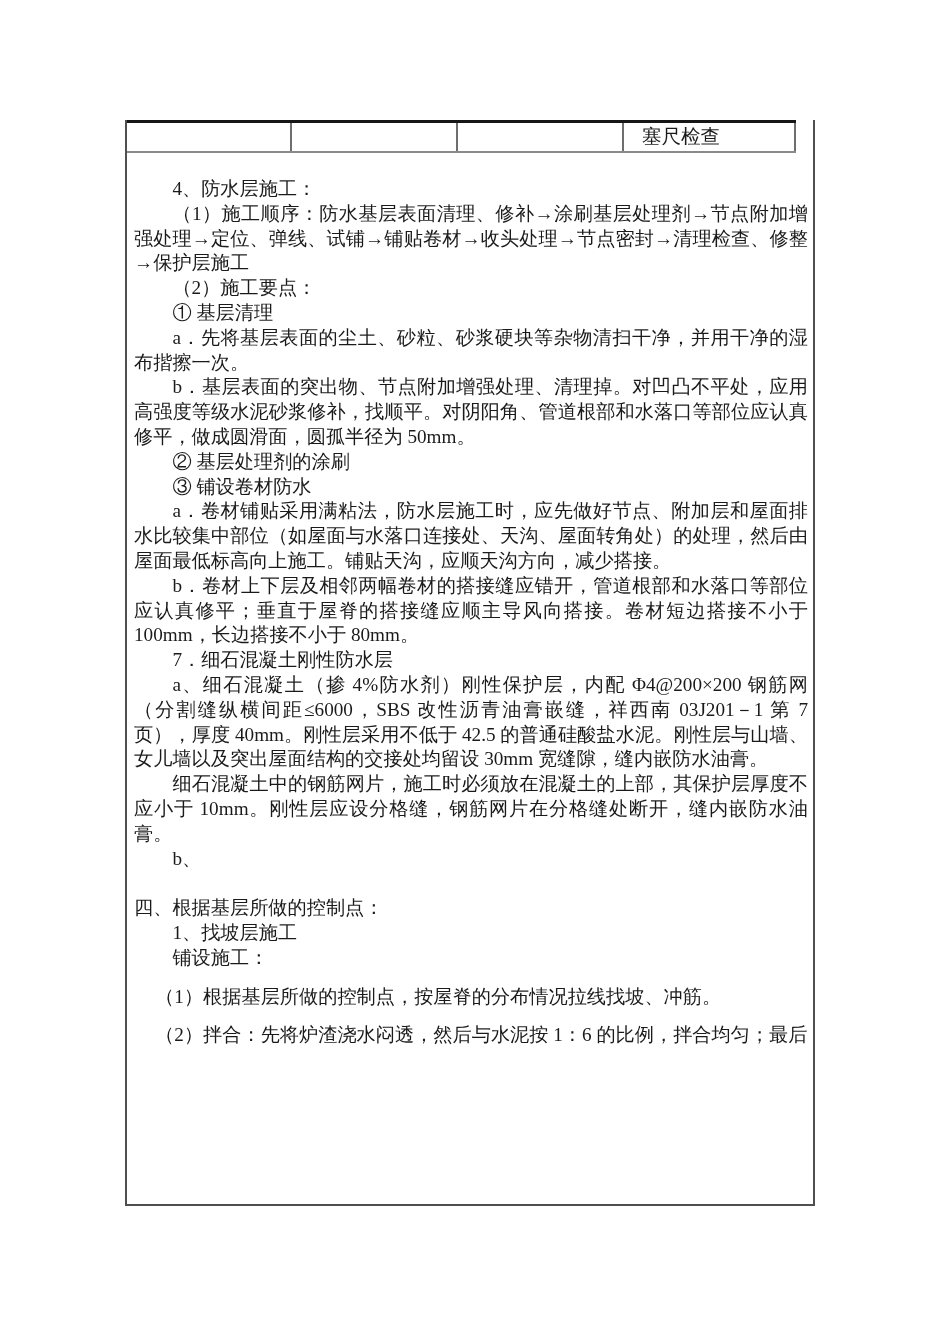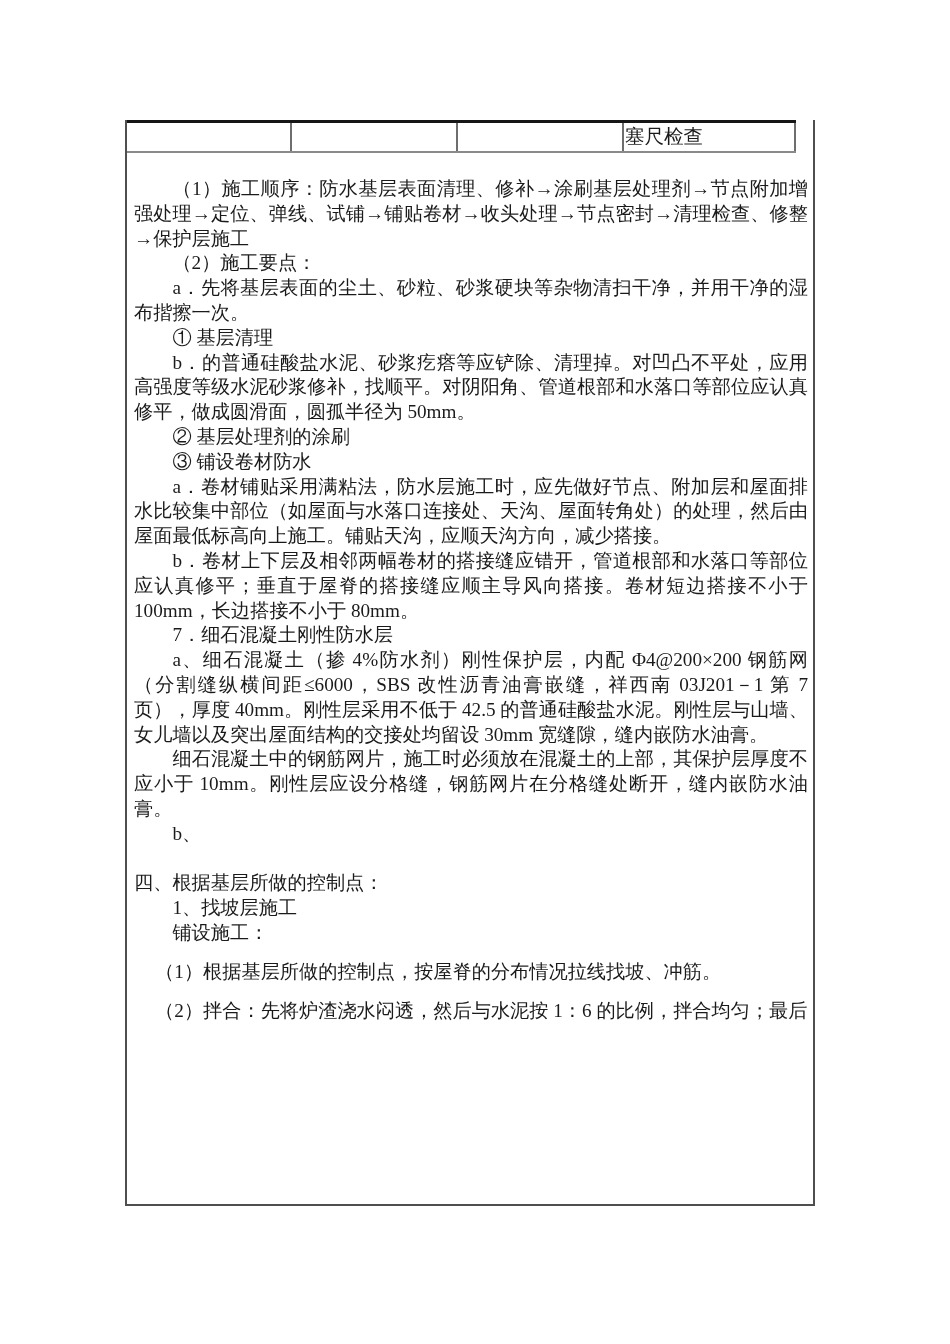--- a/index.html
+++ b/index.html
@@ -34,21 +34,21 @@
     box-sizing: border-box;
     border-top: 3px solid #161616;
     border-bottom: 2px solid #8a8a8a;
   }
   .cell {
     box-sizing: border-box;
     border-right: 2px solid #6e6e6e;
     height: 100%;
     font-size: 19.5px;
     line-height: 27px;
-    padding-left: 1px;
+    padding-left: 18px;
     white-space: nowrap;
     overflow: hidden;
   }
   .c0 { width: 165px; }
   .c1 { width: 166px; }
   .c2 { width: 166px; }
   .c3 { width: 172px; }
   
   .body {
     box-sizing: border-box;
@@ -69,25 +69,26 @@
 
 <div class="page">
   <div class="doc">
     <div class="trow">
         <div class="cell c0"></div>
         <div class="cell c1"></div>
         <div class="cell c2"></div>
         <div class="cell c3">塞尺检查</div>
       </div>
     <div class="body">
+        <p class="indent">4、防水层施工：</p>
         <p class="indent">（1）施工顺序：防水基层表面清理、修补→涂刷基层处理剂→节点附加增强处理→定位、弹线、试铺→铺贴卷材→收头处理→节点密封→清理检查、修整→保护层施工</p>
         <p class="indent">（2）施工要点：</p>
+        <p class="indent">① 基层清理</p>
         <p class="indent">a．先将基层表面的尘土、砂粒、砂浆硬块等杂物清扫干净，并用干净的湿布揩擦一次。</p>
-        <p class="indent">① 基层清理</p>
-        <p class="indent">b．的普通硅酸盐水泥、砂浆疙瘩等应铲除、清理掉。对凹凸不平处，应用高强度等级水泥砂浆修补，找顺平。对阴阳角、管道根部和水落口等部位应认真修平，做成圆滑面，圆孤半径为 50mm。</p>
+        <p class="indent">b．基层表面的突出物、节点附加增强处理、清理掉。对凹凸不平处，应用高强度等级水泥砂浆修补，找顺平。对阴阳角、管道根部和水落口等部位应认真修平，做成圆滑面，圆孤半径为 50mm。</p>
         <p class="indent">② 基层处理剂的涂刷</p>
         <p class="indent">③ 铺设卷材防水</p>
         <p class="indent">a．卷材铺贴采用满粘法，防水层施工时，应先做好节点、附加层和屋面排水比较集中部位（如屋面与水落口连接处、天沟、屋面转角处）的处理，然后由屋面最低标高向上施工。铺贴天沟，应顺天沟方向，减少搭接。</p>
         <p class="indent">b．卷材上下层及相邻两幅卷材的搭接缝应错开，管道根部和水落口等部位应认真修平；垂直于屋脊的搭接缝应顺主导风向搭接。卷材短边搭接不小于 100mm，长边搭接不小于 80mm。</p>
         <p class="indent">7．细石混凝土刚性防水层</p>
         <p class="indent">a、细石混凝土（掺 4%防水剂）刚性保护层，内配 Φ4@200×200 钢筋网（分割缝纵横间距≤6000，SBS 改性沥青油膏嵌缝，祥西南 03J201－1 第 7 页），厚度 40mm。刚性层采用不低于 42.5 的普通硅酸盐水泥。刚性层与山墙、女儿墙以及突出屋面结构的交接处均留设 30mm 宽缝隙，缝内嵌防水油膏。</p>
         <p class="indent">细石混凝土中的钢筋网片，施工时必须放在混凝土的上部，其保护层厚度不应小于 10mm。刚性层应设分格缝，钢筋网片在分格缝处断开，缝内嵌防水油膏。</p>
         <p class="indent">b、</p>
         <p class="blank">&nbsp;</p>
         <p class="flush">四、根据基层所做的控制点：</p>

